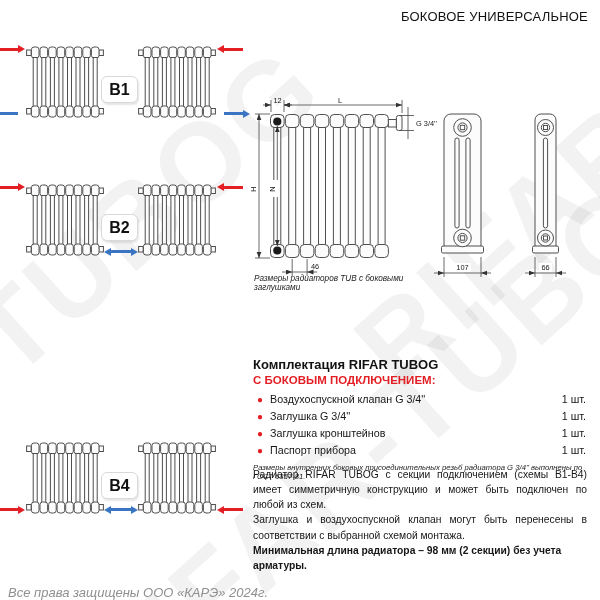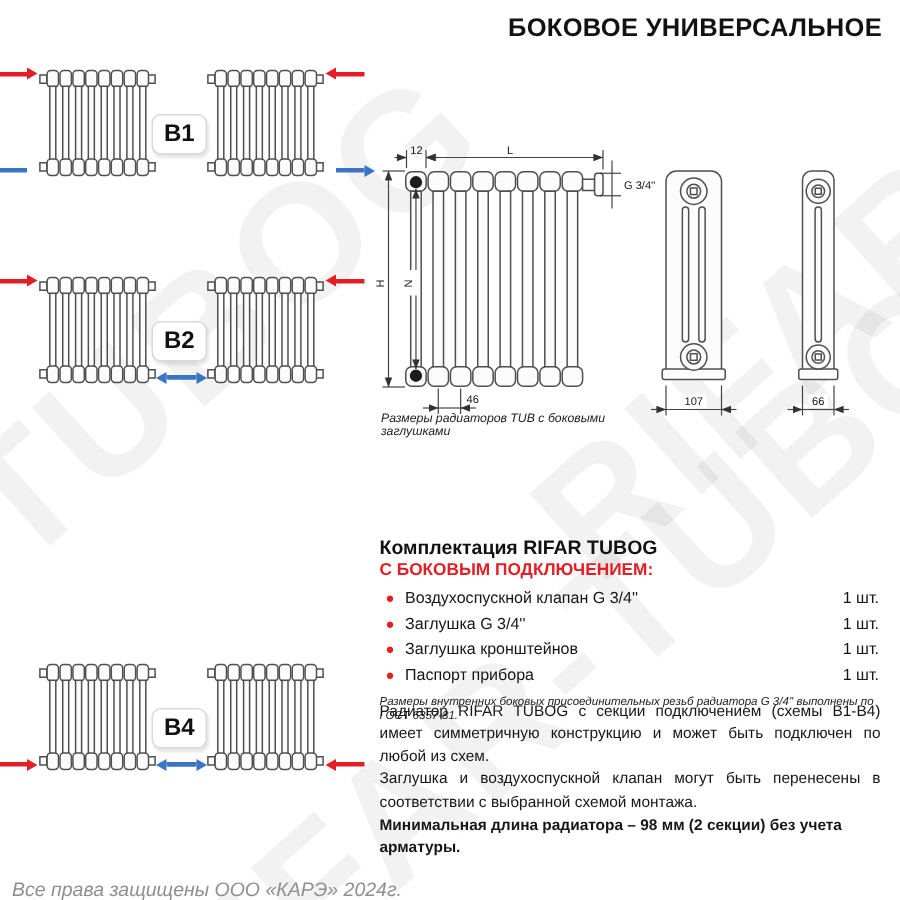--- a/index.html
+++ b/index.html
@@ -11,21 +11,21 @@
 
   
   .wm { position:absolute; font-weight:700; font-size:112px; letter-spacing:4px;
         color:var(--wm); white-space:nowrap; transform-origin:0 0; z-index:0; user-select:none; }
   .wm1 { left:-55px; top:305px; transform:rotate(-42deg); }
   .wm2 { left:55px;  top:645px; transform:rotate(-42deg); }
   .wm3 { left:330px; top:315px; transform:rotate(-42deg); }
 
   
   .title { position:absolute; top:9px; right:12px; text-align:left; z-index:3;
-           font-weight:700; font-size:17px; line-height:1.18; color:#121212; letter-spacing:.2px; }
+           font-weight:400; font-size:13px; line-height:1.18; color:#121212; letter-spacing:.2px; }
 
   
   .scheme-row { position:absolute; left:0; width:245px; height:74px; z-index:2; }
   .row-b1 { top:45px; }  .row-b2 { top:183px;padding-left:37px; }  .row-b3 { top:314px; }  .row-b4 { top:441px; }
   .rad { position:absolute; width:78px; height:74px; top:0; }
   .rad-left  { left:26px; }
   .rad-right { left:138px; }
   .rad svg { display:block; }
   .rp { fill:#fcfcfc; stroke:#4f4f4f; stroke-width:1; }
 

